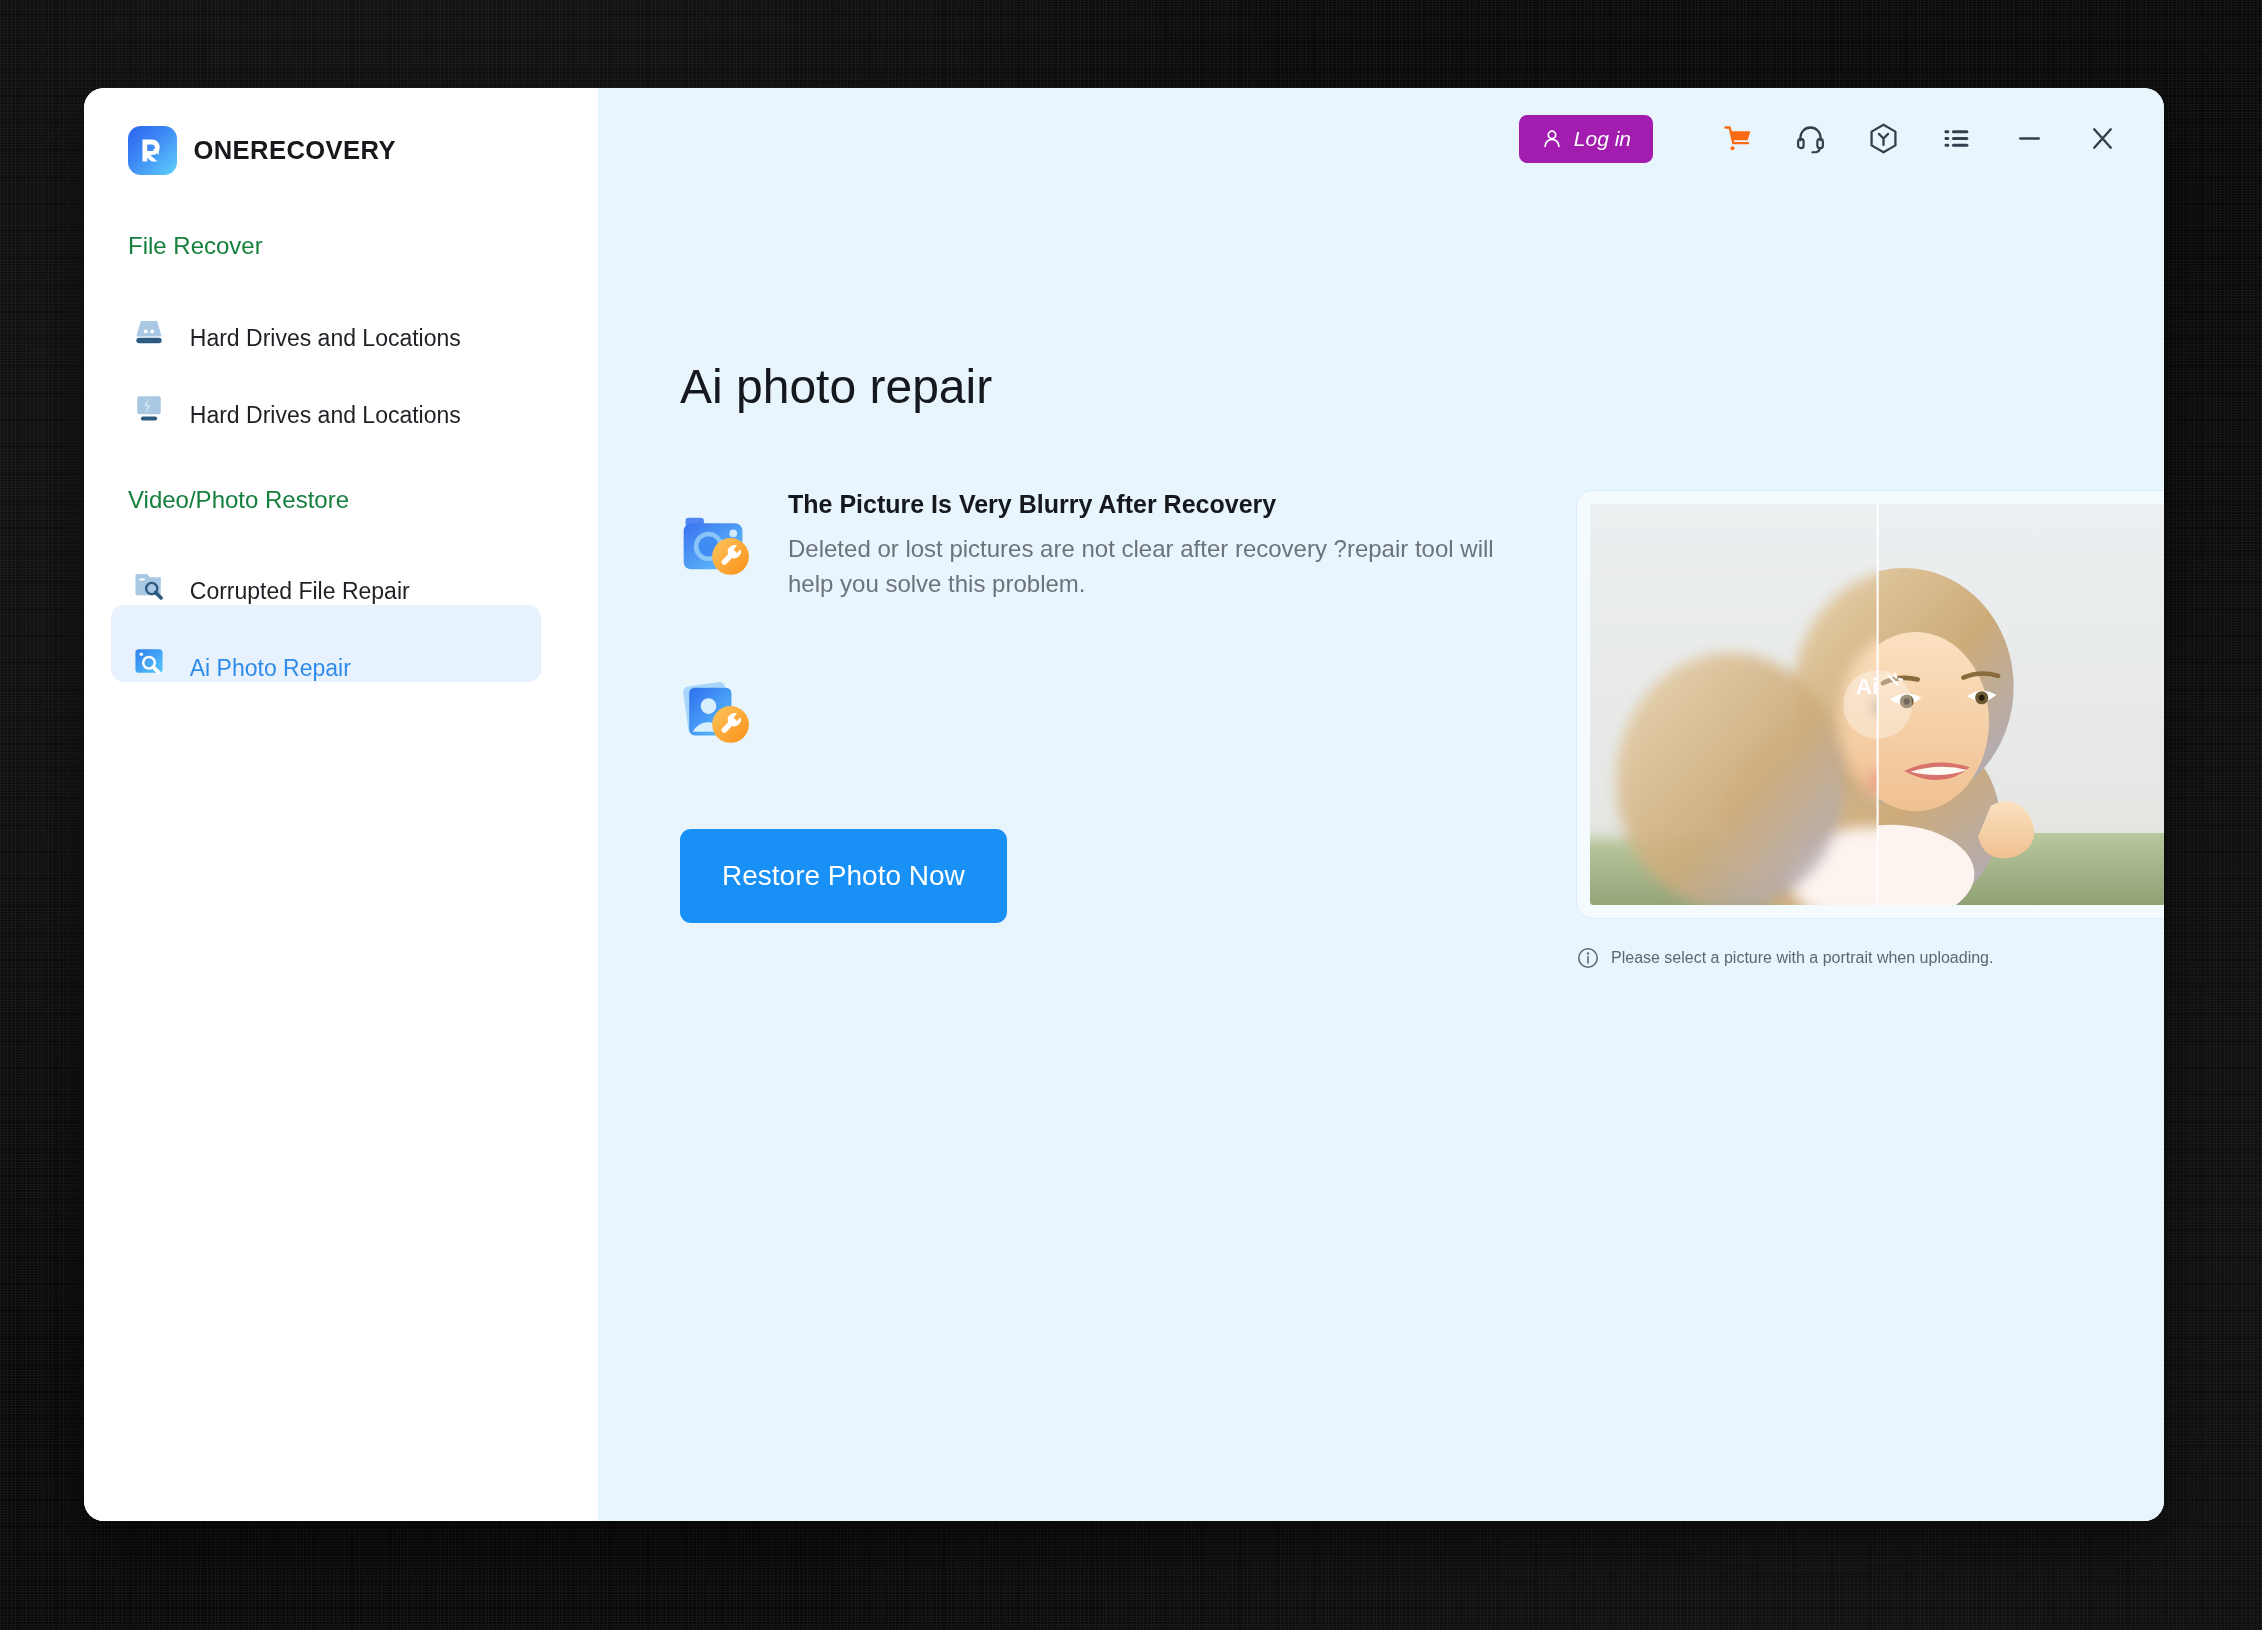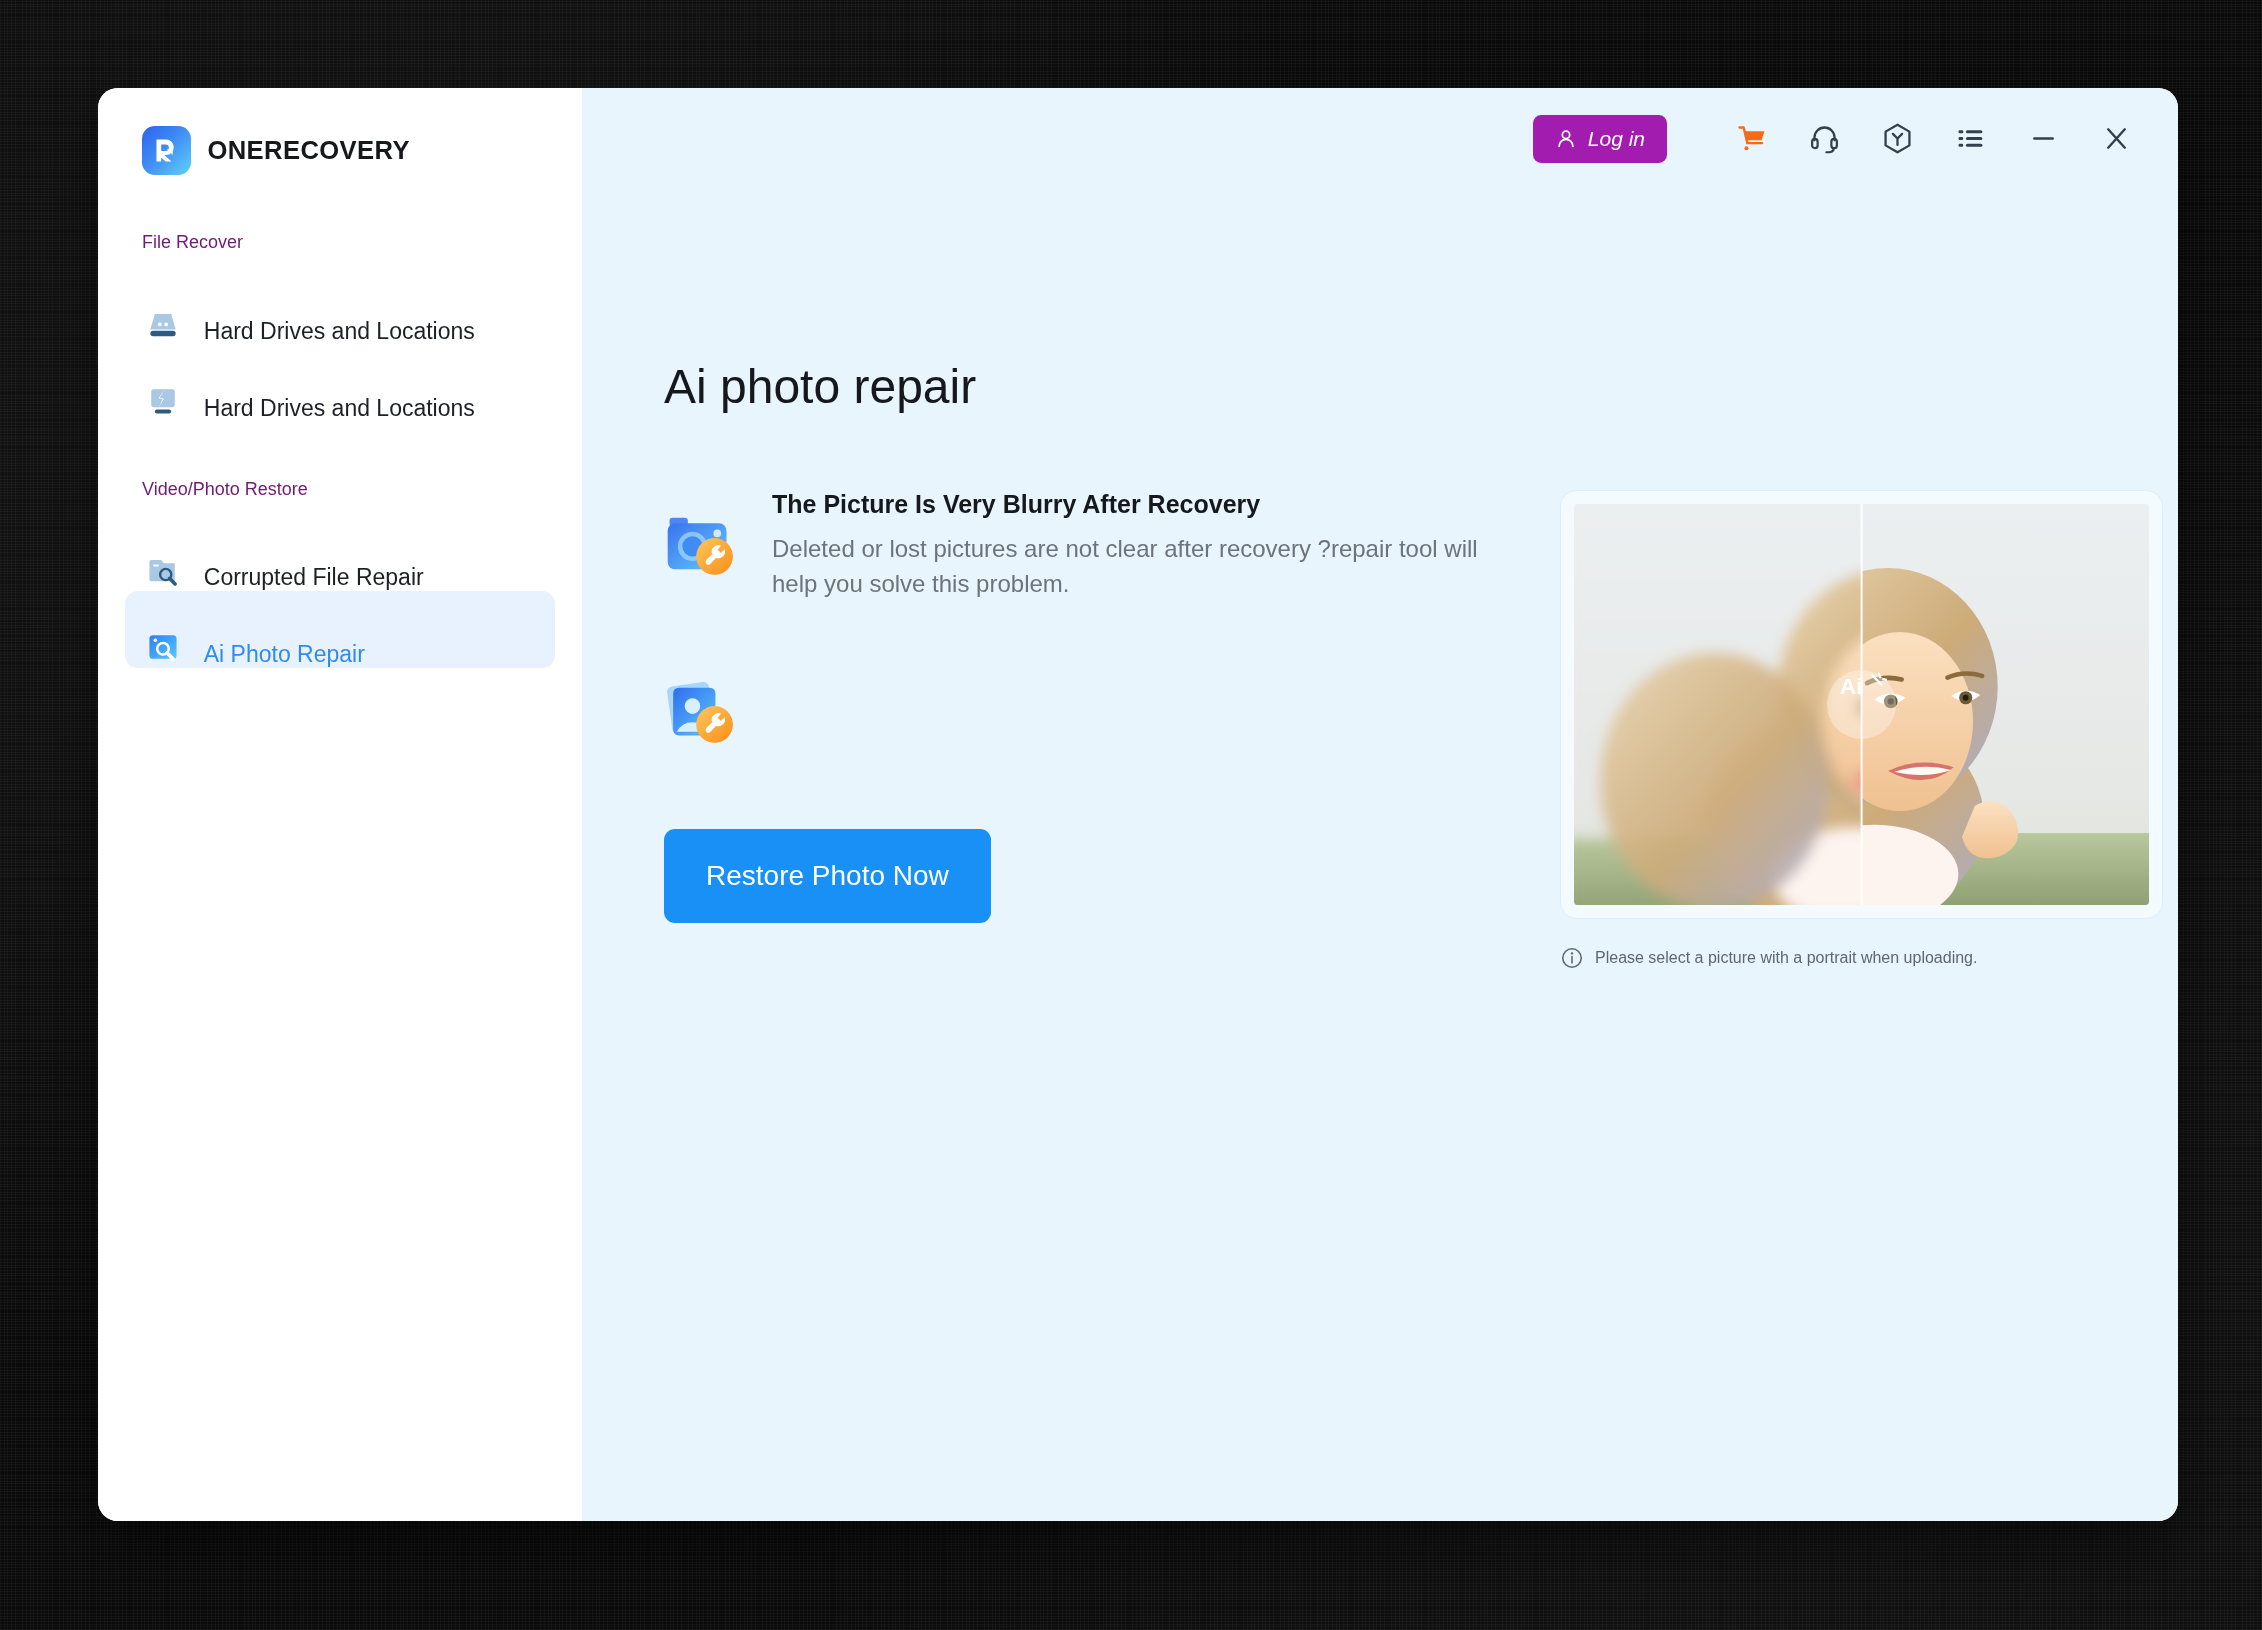--- a/index.html
+++ b/index.html
@@ -13,27 +13,28 @@
     position: absolute; inset: 0;
     background-color: #0b0b0b;
     background-image:
       repeating-linear-gradient(0deg, rgba(255,255,255,.035) 0 0.9px, transparent 0.9px 2.7px),
       repeating-linear-gradient(90deg, rgba(255,255,255,.03) 0 0.9px, transparent 0.9px 3.7px),
       radial-gradient(circle at 20% 30%, rgba(255,255,255,.05), transparent 45%),
       radial-gradient(circle at 80% 75%, rgba(255,255,255,.04), transparent 50%);
   }
   #window {
     position: absolute;
-    left: 98px; top: 88px;
+    left: 84px; top: 88px;
     width: 2080px; height: 1433px;
     background: #ffffff;
     border-radius: 20px;
     overflow: hidden;
     display: flex;
     box-shadow: 0 22px 64px rgba(0,0,0,.55);
+    gap: 30px;
   }
 
   
   #sidebar {
     width: 484px;
     background: #ffffff;
     flex: 0 0 484px;
     position: relative;
   }
   #brand {
@@ -43,21 +44,21 @@
   #brand-logo {
     width: 49px; height: 49px; border-radius: 12.8px;
     background: linear-gradient(135deg, #2a63ee 0%, #3f8bf5 45%, #5ed2fb 100%);
     display: flex; align-items: center; justify-content: center;
     flex: 0 0 49px;
   }
   #brand-name {
     font-size: 25.6px; font-weight: bold; color: #16181c; letter-spacing: 0.4px;
   }
   .nav-section-title {
-    color: #701a75; font-size: 18px; font-weight: normal;
+    color: #15803d; font-size: 24px; font-weight: normal;
     padding: 0 0 0 44px; margin-top: 57px; margin-bottom: 14.6px;
   }
   .nav-item {
     display: flex; align-items: flex-end; gap: 20px;
     height: 77px; margin: 0 27.4px 0 27.4px;
     padding-left: 16.4px;
     border-radius: 12.8px;
     cursor: pointer;
   }
   .nav-item .nav-icon {

